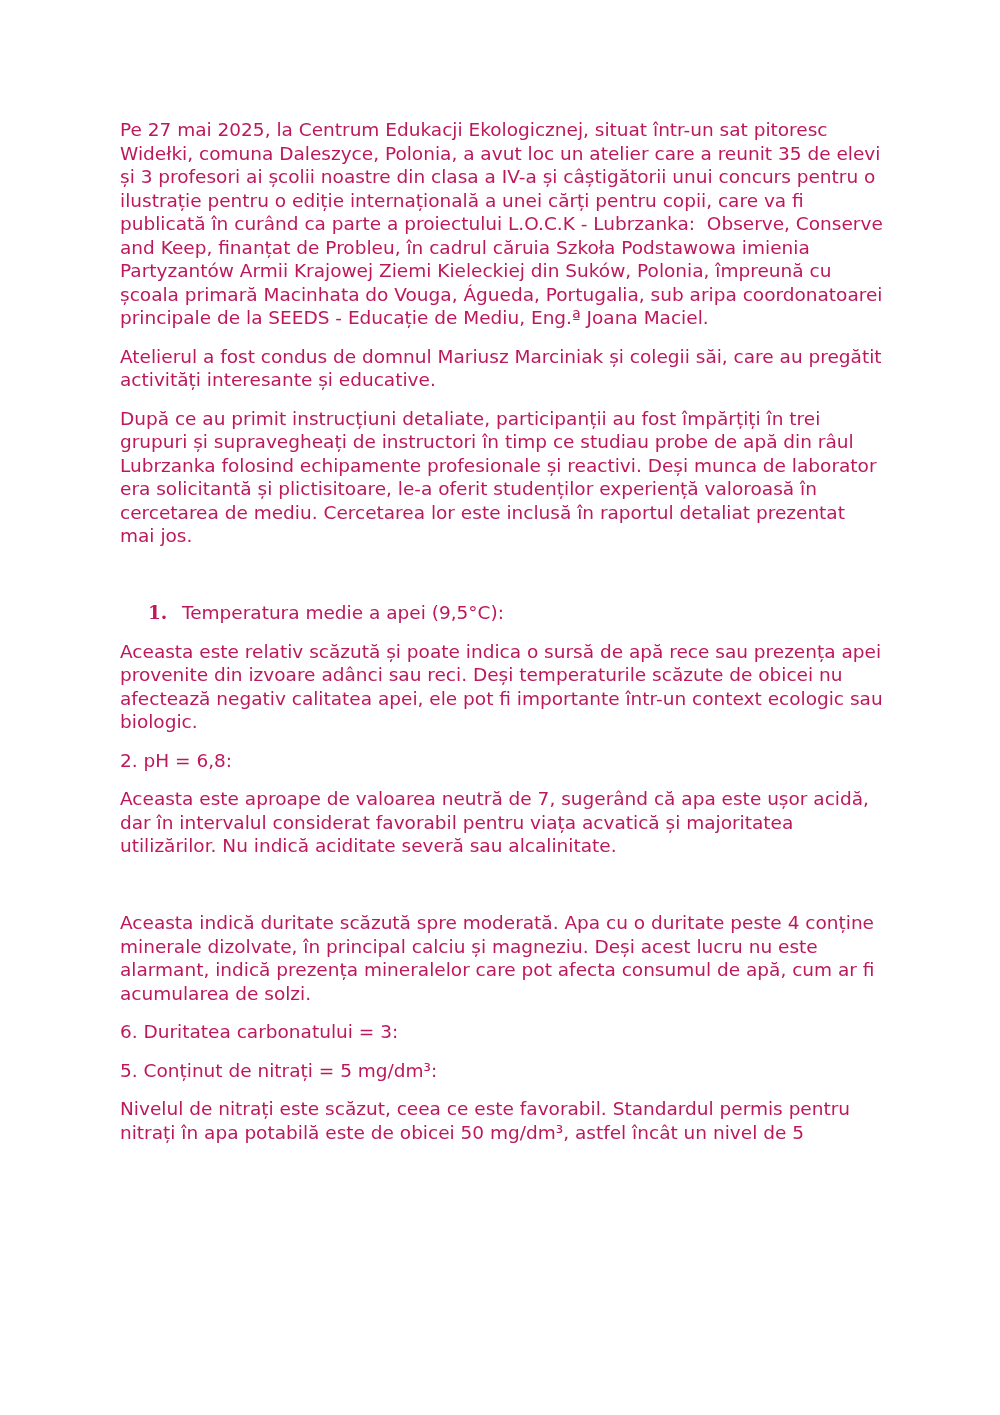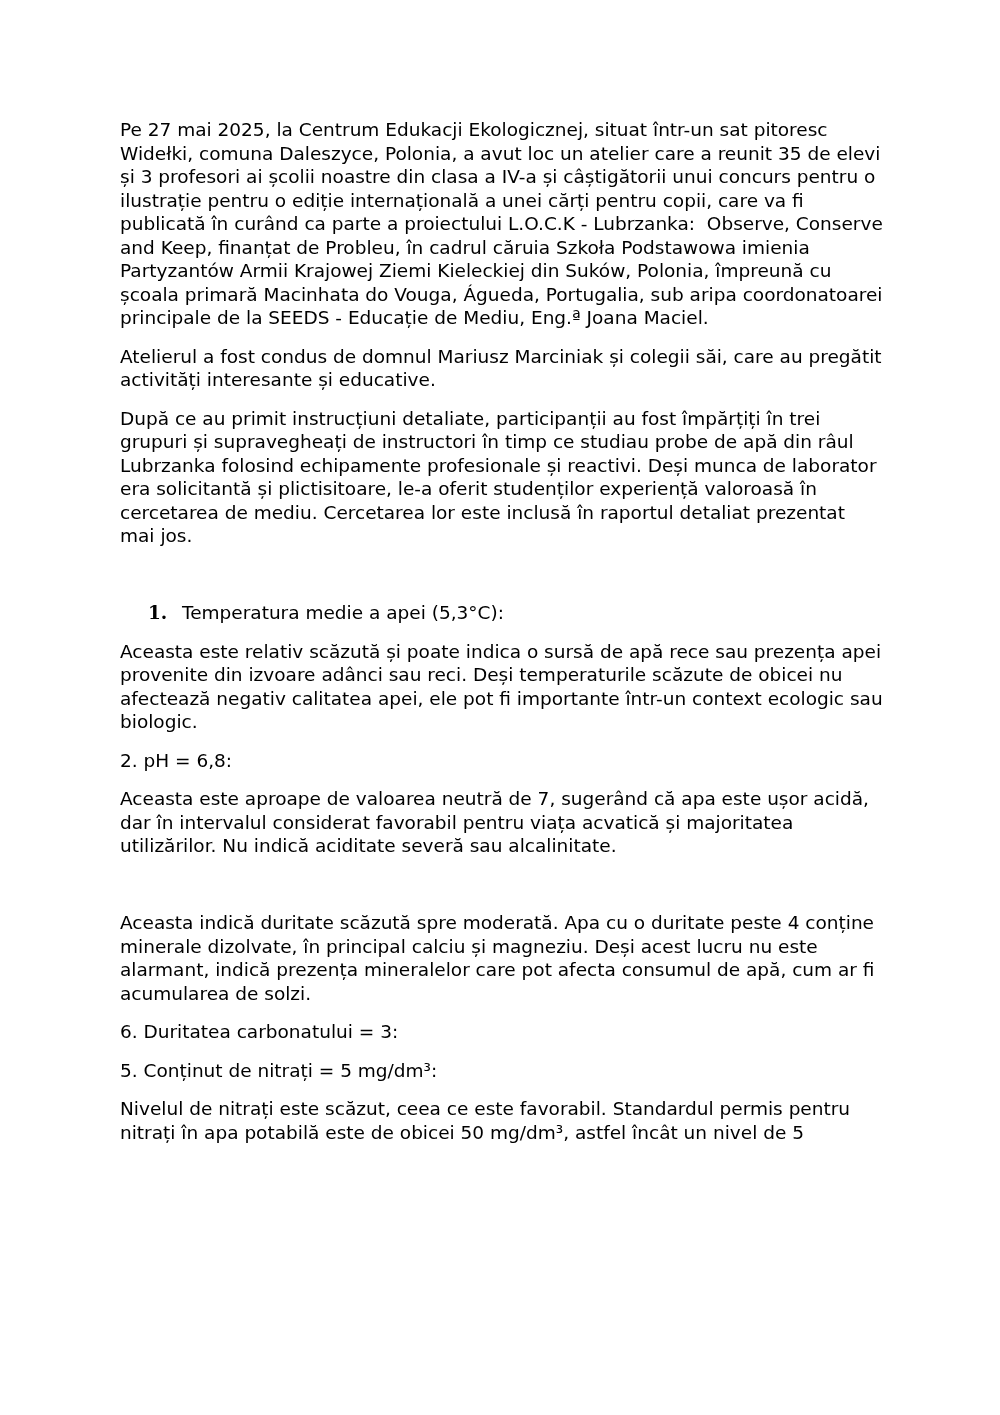--- a/index.html
+++ b/index.html
@@ -12,21 +12,21 @@
     min-height: 1415px;
   }
   .page {
     box-sizing: border-box;
     width: 1000px;
     min-height: 1415px;
     padding: 118px 115px 40px 120px;
     font-family: "DejaVu Sans", "Liberation Sans", sans-serif;
     font-size: 18.5px;
     line-height: 23.5px;
-    color: #000000;
+    color: #be185d;
     background: #ffffff;
   }
   .page p {
     margin: 0 0 15px 0;
     white-space: pre-wrap;
   }
   .page p.blank {
     min-height: 23.5px;
   }
   .list-item {
@@ -48,21 +48,21 @@
   <p>Pe 27 mai 2025, la Centrum Edukacji Ekologicznej, situat într-un sat pitoresc Widełki, comuna Daleszyce, Polonia, a avut loc un atelier care a reunit 35 de elevi și 3 profesori ai școlii noastre din clasa a IV-a și câștigătorii unui concurs pentru o ilustrație pentru o ediție internațională a unei cărți pentru copii, care va fi publicată în curând ca parte a proiectului L.O.C.K - Lubrzanka:  Observe, Conserve and Keep, finanțat de Probleu, în cadrul căruia Szkoła Podstawowa imienia Partyzantów Armii Krajowej Ziemi Kieleckiej din Suków, Polonia, împreună cu școala primară Macinhata do Vouga, Águeda, Portugalia, sub aripa coordonatoarei principale de la SEEDS - Educație de Mediu, Eng.ª Joana Maciel.</p>
 
   <p>Atelierul a fost condus de domnul Mariusz Marciniak și colegii săi, care au pregătit activități interesante și educative.</p>
 
   <p>După ce au primit instrucțiuni detaliate, participanții au fost împărțiți în trei grupuri și supravegheați de instructori în timp ce studiau probe de apă din râul Lubrzanka folosind echipamente profesionale și reactivi. Deși munca de laborator era solicitantă și plictisitoare, le-a oferit studenților experiență valoroasă în cercetarea de mediu. Cercetarea lor este inclusă în raportul detaliat prezentat mai jos.</p>
 
   <p class="blank"></p>
 
 
   <div class="list-item">
-    <span class="list-marker">1.</span><span>Temperatura medie a apei (5,3°C):</span>
+    <span class="list-marker">1.</span><span>Temperatura medie a apei (9,5°C):</span>
   </div>
 
   <p>Aceasta este relativ scăzută și poate indica o sursă de apă rece sau prezența apei provenite din izvoare adânci sau reci. Deși temperaturile scăzute de obicei nu afectează negativ calitatea apei, ele pot fi importante într-un context ecologic sau biologic.</p>
 
   <p>2. pH = 6,8:</p>
 
   <p>Aceasta este aproape de valoarea neutră de 7, sugerând că apa este ușor acidă, dar în intervalul considerat favorabil pentru viața acvatică și majoritatea utilizărilor. Nu indică aciditate severă sau alcalinitate.</p>
 
   <p class="blank"></p>
 

